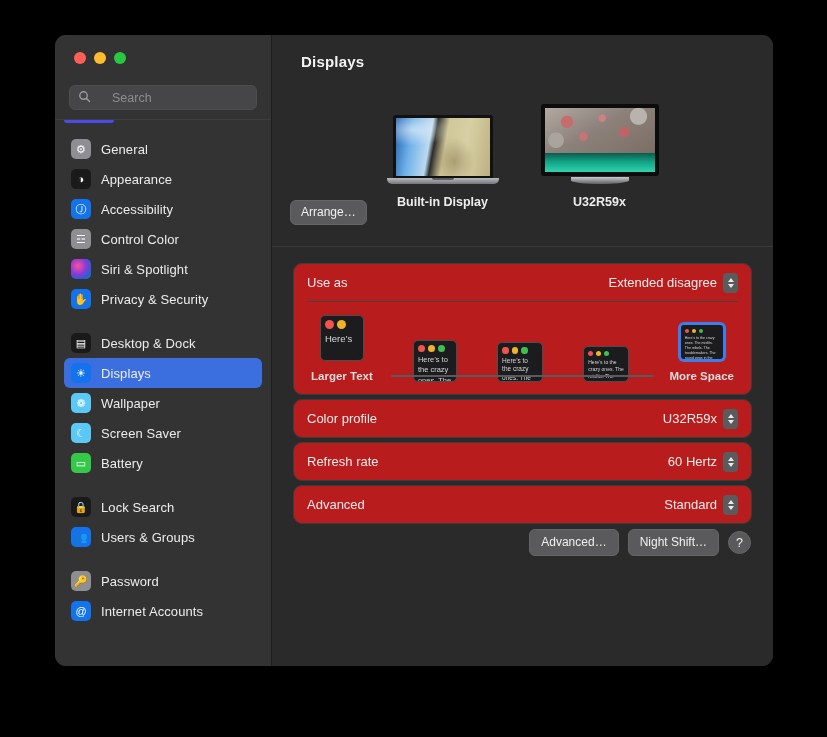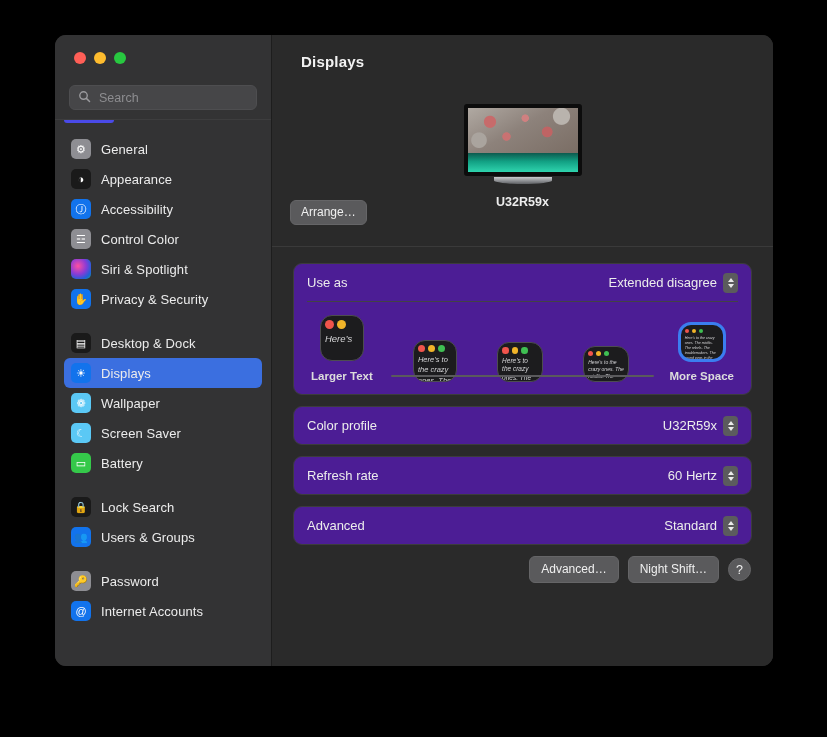--- a/index.html
+++ b/index.html
@@ -41,21 +41,21 @@
   .tl.yellow { background: #febc2e; }
   .tl.green  { background: #28c840; }
 
   .search-wrap { padding: 5px 14px 9px 14px; }
   .search-box {
     height: 25px;
     background: #464648;
     border: 1px solid #4e4e50;
     border-radius: 6px;
     display: flex; align-items: center;
-    padding: 0 8px; gap: 8px;
+    padding: 0 8px; gap: 21px;
   }
   .search-box svg { flex: 0 0 auto; }
   .search-input {
     background: transparent; border: 0; outline: 0;
     color: #e8e8e8; font-size: 12.5px;
     font-family: "Liberation Sans", sans-serif;
     width: 100%; padding: 0;
   }
   .search-input::placeholder { color: #8d8d90; }
 
@@ -232,24 +232,24 @@
     cursor: default;
   }
 
   
   .content {
     flex: 1;
     padding: 16px 21px 0 21px;
     overflow: hidden;
   }
   .group {
-    background: #4c1d95;
+    background: #b91c1c;
     border: 1px solid #3c3c3d;
     border-radius: 9px;
-    margin-bottom: 11px;
+    margin-bottom: 4px;
   }
   .row {
     display: flex; align-items: center; justify-content: space-between;
     height: 37px;
     padding: 0 13px;
   }
   .row-label { font-size: 13px; color: #ececec; }
   .row-value {
     display: flex; align-items: center; gap: 6px;
     font-size: 13px; color: #ececec;
@@ -280,24 +280,23 @@
   }
   .scale-items {
     display: flex; align-items: flex-end;
     justify-content: space-between;
     padding: 0 4px;
   }
   .scale-item { display: flex; flex-direction: column; align-items: center; cursor: default; }
   .thumb {
     background: #1c1c1e;
     border: 1px solid #4d4d50;
-    border-radius: 12px;
-    overflow: hidden;
-    position: relative;
-    font-style: italic;
+    border-radius: 5px;
+    overflow: hidden;
+    position: relative;
   }
   .thumb.selected { border: 2px solid #3b7ef0; box-shadow: 0 0 0 1px #3b7ef0; }
   .thumb .tbar {
     display: flex; align-items: center; gap: 3px;
     padding: 4px 4px 3px;
   }
   .thumb .dot { border-radius: 50%; }
   .thumb .txt {
     color: #d6d6d8;
     padding: 0 4px;
@@ -442,20 +441,27 @@
   </div>
 
   <div id="main">
 
     <div class="main-header">
       <div class="page-title">Displays</div>
     </div>
 
     <div class="displays-area">
       <div class="display-row" id="display-row">
+          <div class="display-item">
+            <div class="laptop">
+              <div class="laptop-screen"></div>
+              <div class="laptop-base"></div>
+            </div>
+            <div class="display-name">Built-in Display</div>
+          </div>
           <div class="display-item">
             <div class="monitor">
               <div class="monitor-screen">
                 <div class="rock"></div>
                 <div class="water"></div>
               </div>
               <div class="monitor-stand"></div>
             </div>
             <div class="display-name">U32R59x</div>
           </div>

